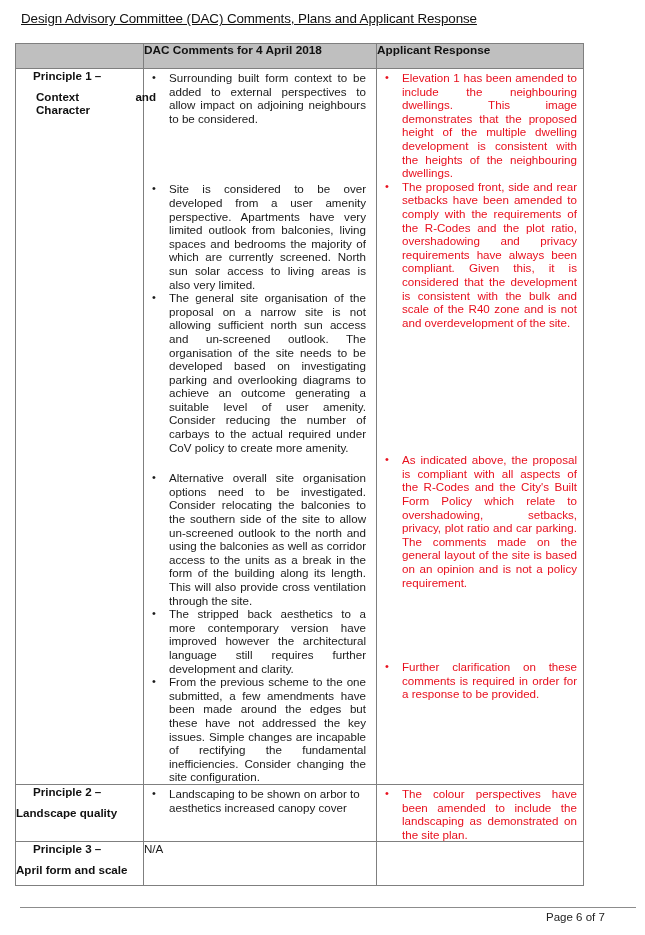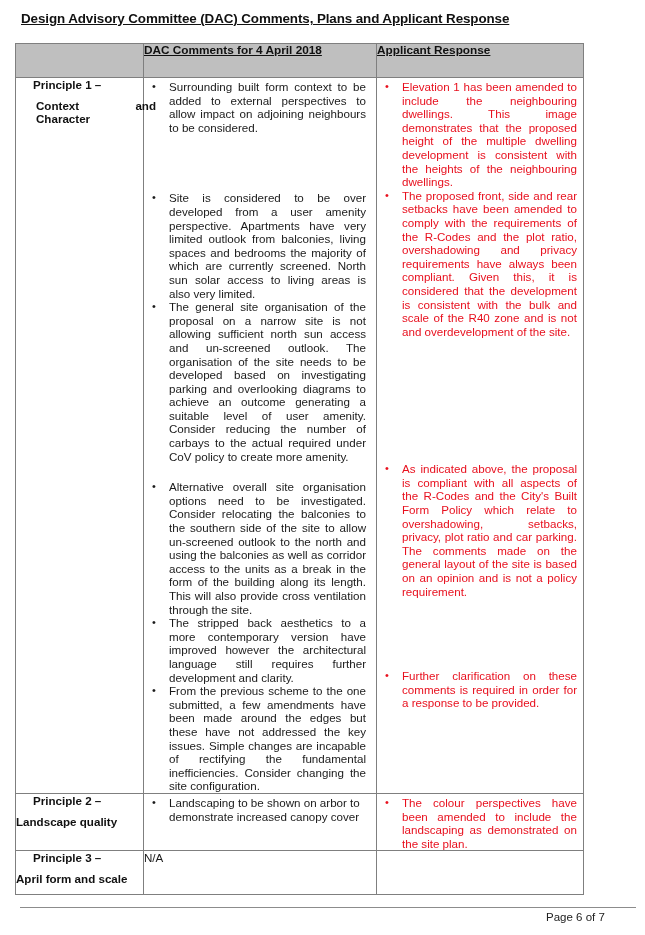--- a/index.html
+++ b/index.html
@@ -2,39 +2,38 @@
 <html><head>
 <meta charset="utf-8">
 <style>
   html, body { margin: 0; padding: 0; background: #ffffff; }
   body {
     width: 645px; height: 935px; position: relative; overflow: hidden;
     font-family: "Liberation Sans", sans-serif; color: #1a1a1a;
   }
   .title {
     position: absolute; left: 21px; top: 11px;
-    font-size: 13.4px; font-weight: bold; text-decoration: underline;
+    font-size: 13.4px; font-weight: normal; text-decoration: underline;
     letter-spacing: -0.1px; color: #111;
   }
   table.dac {
     position: absolute; left: 15px; top: 43px;
     width: 568px; border-collapse: collapse; table-layout: fixed;
     font-size: 11.6px; line-height: 13.6px;
   }
   table.dac td, table.dac th {
     border: 1px solid #7f7f7f; vertical-align: top; padding: 0;
   }
   col.c1 { width: 128px; }
   col.c2 { width: 233px; }
   col.c3 { width: 207px; }
   thead th {
-    background: #bfbfbf; height: 34px; text-align: left; font-weight: bold;
+    background: #bfbfbf; height: 25px; text-align: left; font-weight: bold;
     font-size: 11.8px; padding: 6px 6px 0 6px; box-sizing: border-box;
     color: #111;
-    text-decoration: underline;
   }
   .principle {
     padding: 2px 4px 0 4px; font-weight: bold; color: #111;
   }
   .principle .pnum { display: block; margin-bottom: 7px; padding-left: 17px; }
   .principle .pname { display: block; text-align: justify; text-align-last: justify; }
   .principle .pname.left { text-align-last: left; }
   ul.items { list-style: none; margin: 0; padding: 2px 10px 0 4px; }
   ul.items li {
     position: relative; padding-left: 21px; text-align: justify;
@@ -146,21 +145,21 @@
 
     <tr style="height:55px;margin-left:28px;">
       <td class="principle">
         <span class="pnum">Principle 2 –</span>
         <span class="pname left">Landscape quality</span>
       </td>
       <td>
         <ul class="items">
           <li style="text-align:left;">
               <span class="bullet">•</span>
-              <span class="txt">Landscaping to be shown on arbor to demonstrate increased canopy cover</span>
+              <span class="txt">Landscaping to be shown on arbor to aesthetics increased canopy cover</span>
             </li>
         </ul>
       </td>
       <td class="resp">
         <ul class="items">
           <li>
               <span class="bullet">•</span>
               <span class="txt">The colour perspectives have been amended to include the landscaping as demonstrated on the site plan.</span>
             </li>
         </ul>

